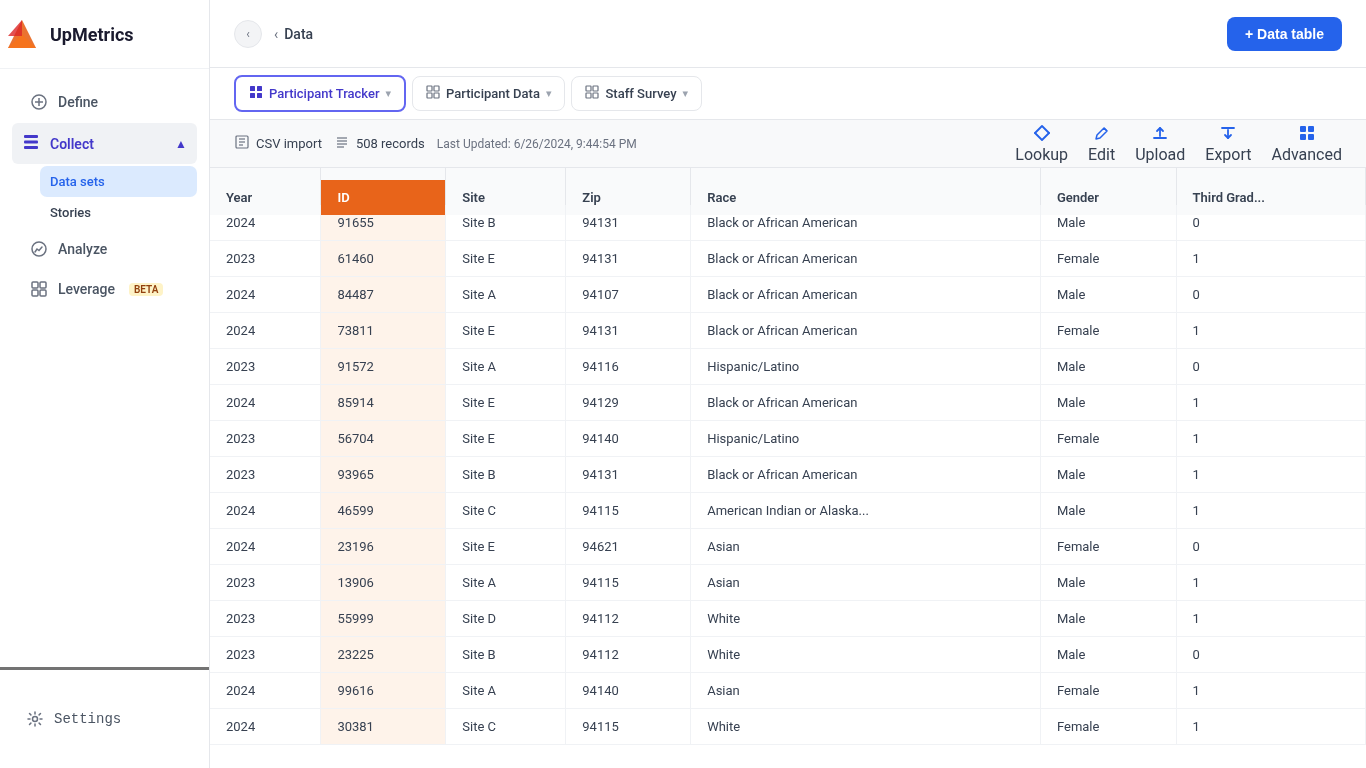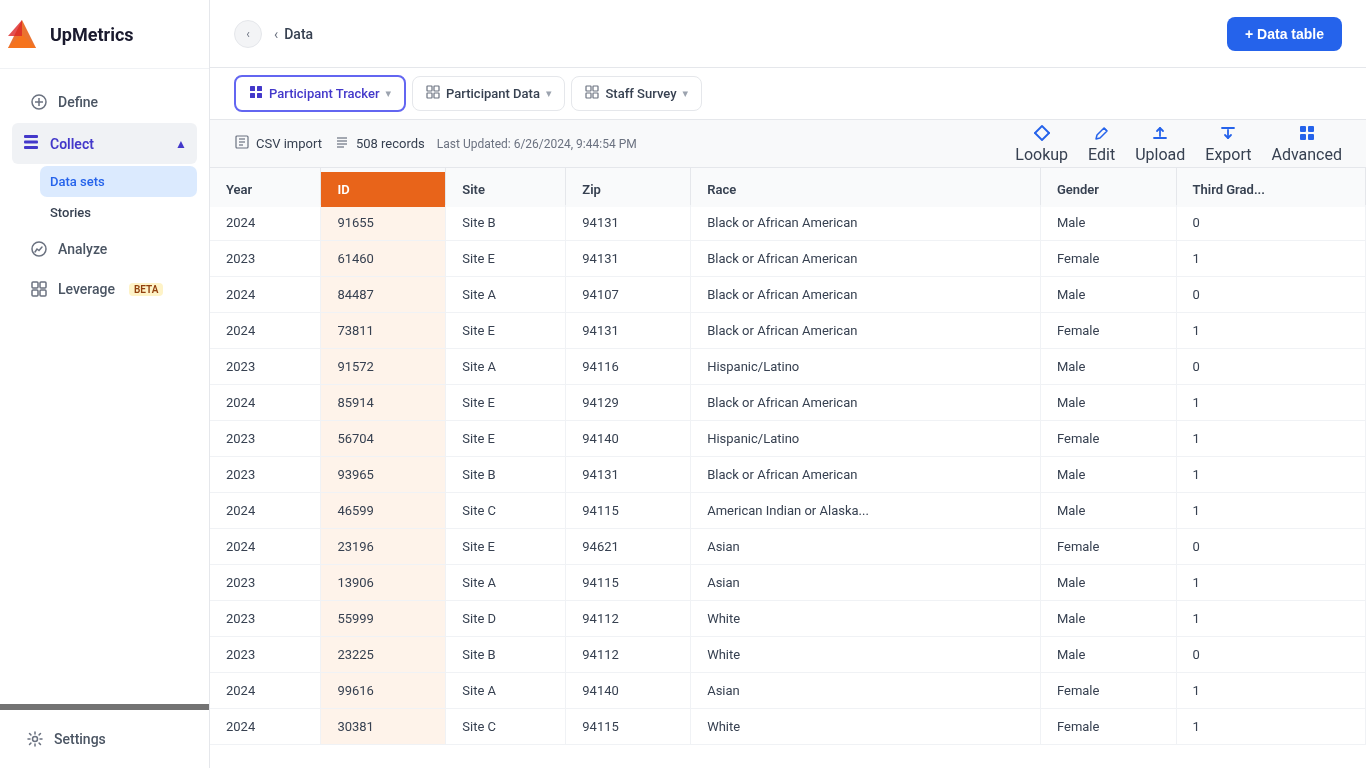--- a/index.html
+++ b/index.html
@@ -65,21 +65,21 @@
     .collect-children { padding-left: 28px; margin-top: 2px; }
     .collect-child {
       padding: 8px 10px;
       font-size: 13px;
       cursor: pointer;
       border-radius: 7px;
       color: #374151;
       font-weight: 500;
     }
     .collect-child.active { background: #dbeafe; color: #2563eb; }
-    .nav-bottom { padding: 8px 0; border-top: 6px solid #737373; margin-top: auto; }
+    .nav-bottom { padding: 28px 0; border-top: 3px solid #737373; margin-top: auto; font-family: Liberation Mono, monospace; }
     .beta-badge {
       font-size: 10px;
       background: #fef3c7;
       color: #92400e;
       padding: 1px 5px;
       border-radius: 4px;
       font-weight: 600;
       margin-left: 4px;
     }
 
@@ -229,21 +229,21 @@
     }
     th {
       padding: 10px 16px;
       text-align: left;
       font-size: 13px;
       font-weight: 600;
       color: #374151;
       border-right: 1px solid #e5e7eb;
       white-space: nowrap;
       position: sticky;
-      top: 4px;
+      top: 12px;
       background: #f9fafb;
       z-index: 1;
     }
     th.id-col { background: #e8641a; color: #fff; }
     td {
       padding: 10px 16px;
       font-size: 13px;
       color: #374151;
       border-bottom: 1px solid #f0f2f5;
       border-right: 1px solid #f0f2f5;

